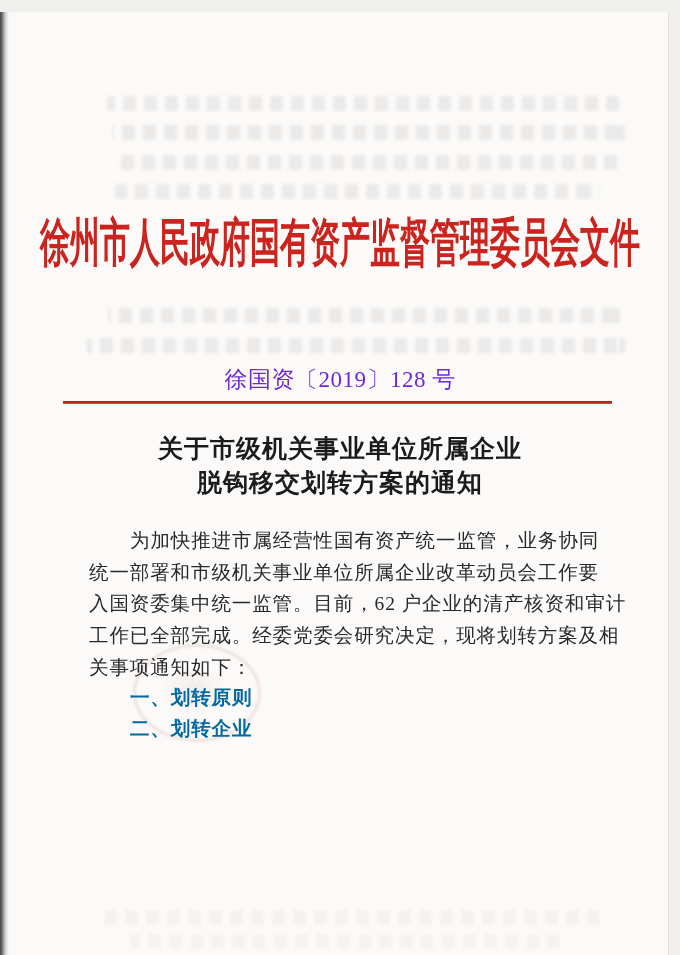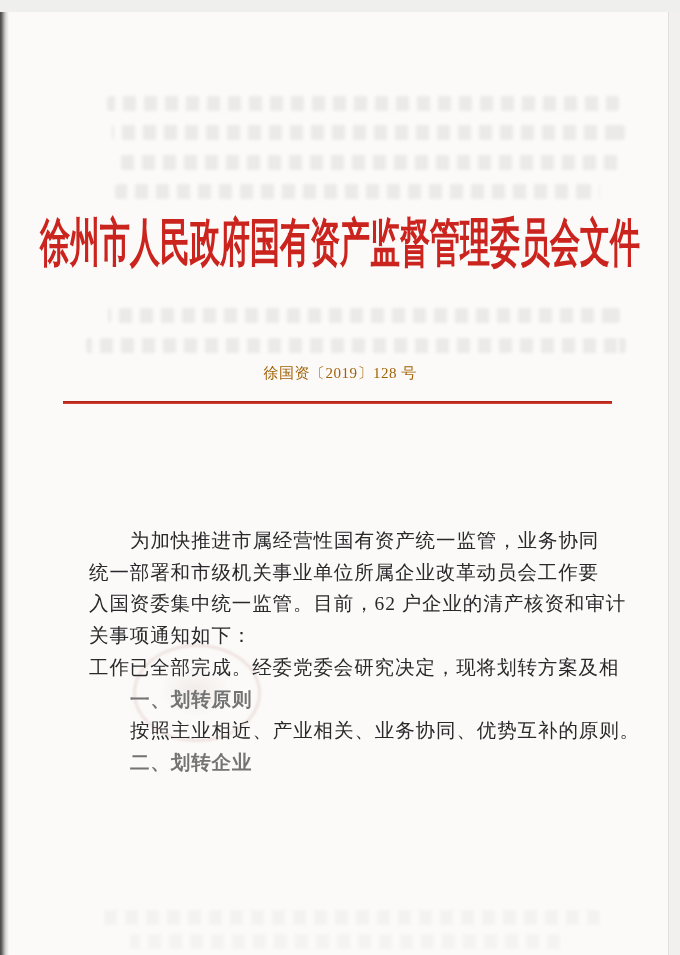--- a/index.html
+++ b/index.html
@@ -43,21 +43,21 @@
     font-size:30px;font-weight:bold;
     color:#cb231d;
     letter-spacing:0px;
     transform:scaleY(1.72);
     transform-origin:50% 0;
     white-space:nowrap;
   }
   
   .doc-number{
     position:absolute;left:0;top:352px;width:680px;
-    text-align:center;font-size:15px;color:#a16207;letter-spacing:.5px;
+    text-align:center;font-size:23px;color:#6d28d9;letter-spacing:.5px;
   }
   
   .red-line{
     position:absolute;left:63px;top:389px;width:549px;height:3px;
     background:linear-gradient(180deg,#a81d12 0%,#c22a1f 45%,#d24b3c 100%);
   }
   
   .doc-title{
     position:absolute;left:0;top:419px;width:680px;
     text-align:center;
@@ -78,21 +78,21 @@
     background:radial-gradient(ellipse at center,rgba(160,110,105,0.10),rgba(160,110,105,0) 70%);
   }
   
   .body-text{
     position:absolute;left:89px;top:513px;width:516px;
     font-size:19.5px;line-height:31.7px;color:#29292b;
     letter-spacing:.9px;
   }
   .body-text .line{white-space:nowrap;}
   .ind{padding-left:41px;}
-  .hd{font-family:Liberation Sans, sans-serif;font-weight:700;color:#737373;}
+  .hd{font-family:Liberation Mono, monospace;font-weight:700;color:#0369a1;}
 </style>
 </head>
 <body>
 
 <div class="page">
 
   <div class="bleed b1"></div>
   <div class="bleed b2"></div>
   <div class="bleed b3"></div>
   <div class="bleed b4"></div>
@@ -100,33 +100,36 @@
   <div class="bleed b6"></div>
   <div class="bleed b7"></div>
   <div class="bleed b8"></div>
 
   <div class="header-title">徐州市人民政府国有资产监督管理委员会文件</div>
 
   <div class="doc-number">徐国资〔2019〕128 号</div>
 
   <div class="red-line"></div>
 
+  <div class="doc-title">
+    <div>关于市级机关事业单位所属企业</div>
+    <div>脱钩移交划转方案的通知</div>
+  </div>
 
   <div class="seal">
     <div class="seal-inner"></div>
   </div>
 
   <div class="body-text">
     <div class="line ind">为加快推进市属经营性国有资产统一监管，业务协同</div>
     <div class="line">统一部署和市级机关事业单位所属企业改革动员会工作要</div>
     <div class="line">入国资委集中统一监管。目前，62 户企业的清产核资和审计</div>
+    <div class="line">工作已全部完成。经委党委会研究决定，现将划转方案及相</div>
     <div class="line">关事项通知如下：</div>
-    <div class="line">工作已全部完成。经委党委会研究决定，现将划转方案及相</div>
     <div class="line ind hd">一、划转原则</div>
-    <div class="line ind">按照主业相近、产业相关、业务协同、优势互补的原则。</div>
     <div class="line ind hd">二、划转企业</div>
   </div>
 
   <div class="edge-right-strip"></div>
   <div class="edge-right-line"></div>
   <div class="edge-left"></div>
   <div class="edge-bottom"></div>
 
 </div>
 

